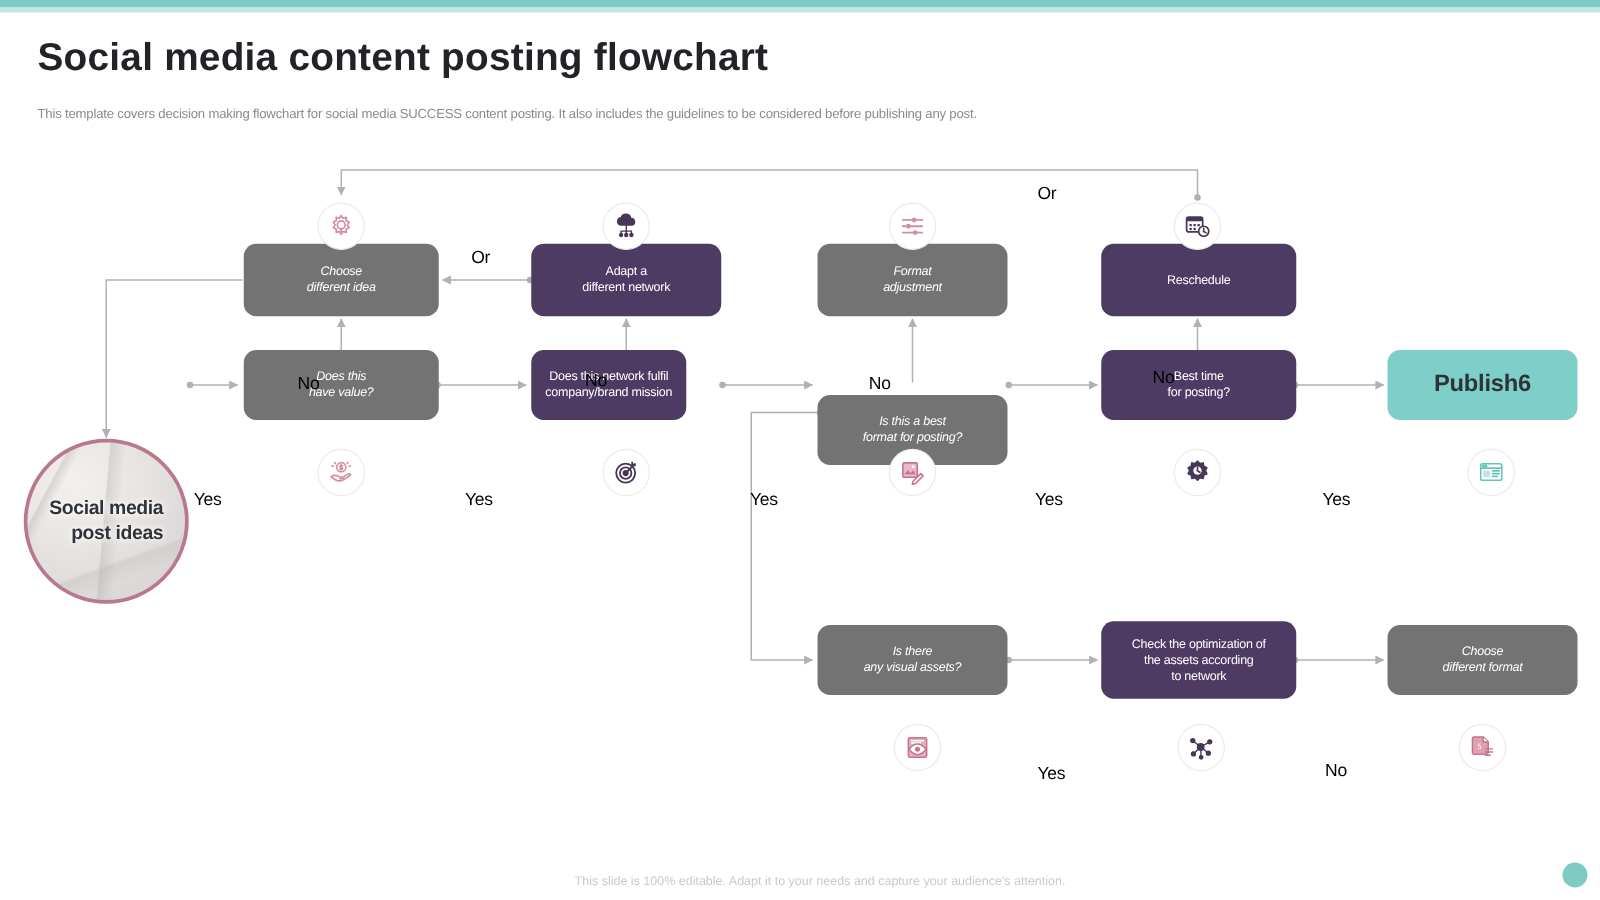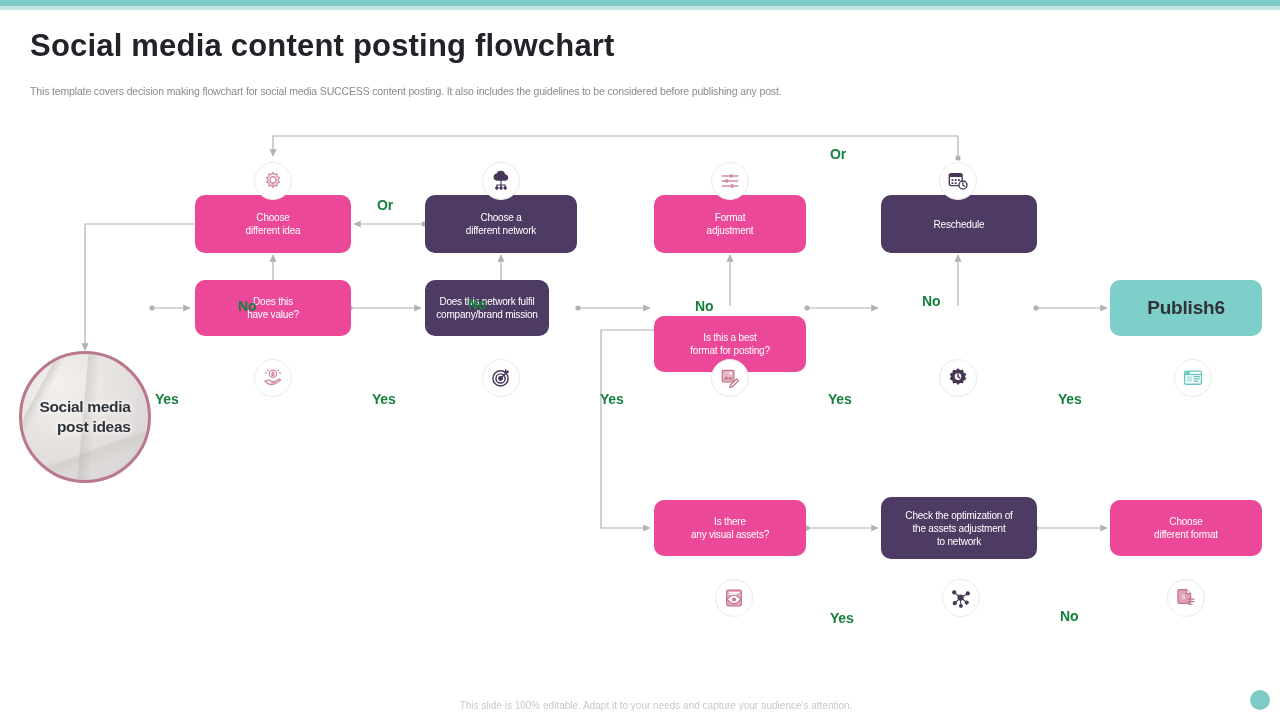--- a/index.html
+++ b/index.html
@@ -40,21 +40,21 @@
     position:absolute;
     border-radius:10px;
     display:flex;align-items:center;justify-content:center;
     text-align:center;
     color:#ffffff;
     font-size:10px;line-height:13px;
     letter-spacing:-.2px;
     box-sizing:border-box;
     padding:4px 8px;
   }
-  .node.pink{background:#ec4899;}
+  .node.pink{background:#737373;font-style:italic;}
   .node.purple{background:#4d3b63;}
   .node.teal{background:#7ecfc9;color:#2f3338;font-size:19px;font-weight:700;line-height:22px;}
 
   
   .startnode{
     position:absolute;
     width:132px;height:132px;border-radius:50%;
     border:3px solid #b9788c;
     background:
       radial-gradient(circle at 30% 25%, #f3f0ee 0%, #e8e4e1 40%, #dedada 70%, #d3cecb 100%);
@@ -86,24 +86,23 @@
     border:1px solid #eceaea;
     display:flex;align-items:center;justify-content:center;
     box-sizing:border-box;
     z-index:5;
   }
   .ibubble svg{display:block;}
 
   
   .elabel{
     position:absolute;
-    font-size:14px;color:#15803d;
+    font-size:14px;color:#000000;
     letter-spacing:-.2px;
     white-space:nowrap;
-    font-weight:bold;
   }
 </style>
 </head>
 <body>
 
 <div class="topbar"></div>
 <div class="topbar2"></div>
 
 <div class="page-title">Social media content posting flowchart</div>
 <div class="page-sub">This template covers decision making flowchart for social media SUCCESS content posting. It also includes the guidelines to be considered before publishing any post.</div>
@@ -172,21 +171,21 @@
   <div class="ibubble" style="left:254px;top:52px;">
     <svg width="22" height="22" viewBox="0 0 24 24" fill="none" stroke="#d38ea0" stroke-width="1.5">
       <path d="M12 2.6 13.6 5 16.4 4.3 16.3 7.2 18.9 8.4 17.3 10.8 18.9 13.2 16.3 14.4 16.4 17.3 13.6 16.6 12 19 10.4 16.6 7.6 17.3 7.7 14.4 5.1 13.2 6.7 10.8 5.1 8.4 7.7 7.2 7.6 4.3 10.4 5Z" stroke-linejoin="round"></path>
       <circle cx="12" cy="10.8" r="3.4"></circle>
       <path d="M10.8 14.6h2.4M11 16.2h2"></path>
     </svg>
   </div>
 
   <div class="node purple" style="left:425px;top:85px;width:152px;height:58px;">
     <div>
-      <span>Choose a</span><br>
+      <span>Adapt a</span><br>
       <span>different network</span>
     </div>
   </div>
   <div class="ibubble" style="left:482px;top:52px;">
     <svg width="22" height="22" viewBox="0 0 24 24" fill="#463757" stroke="#463757" stroke-width="1.2">
       <path d="M7 11a3.3 3.3 0 0 1 .5-6.5A4.4 4.4 0 0 1 16 5.2 3 3 0 0 1 17.3 11Z"></path>
       <path d="M12 11v4M7.5 18.5v-2.2h9v2.2M12 15.2v3.3" fill="none" stroke-linecap="round"></path>
       <circle cx="7.5" cy="19.6" r="1.3"></circle>
         <circle cx="12" cy="19.6" r="1.3"></circle>
         <circle cx="16.5" cy="19.6" r="1.3"></circle>
@@ -265,20 +264,26 @@
   </div>
   <div class="ibubble" style="left:711px;top:249px;">
     <svg width="22" height="22" viewBox="0 0 24 24" fill="none" stroke="#c4748c" stroke-width="1.4">
       <rect x="3.6" y="3.6" width="12.6" height="12.6" rx="1.2" fill="#e6b9c4" stroke="#c4748c"></rect>
       <path d="M5 13.5l3-3.4 2.4 2.6 2.2-2.6 2.2 3.4z" fill="#c4748c" stroke="none"></path>
       <circle cx="12.6" cy="6.9" r="1.3" fill="#fff" stroke="none"></circle>
       <path d="M12.6 19.6l6.6-6.6 2 2-6.6 6.6-2.7.7z" fill="#fff" stroke="#c4748c" stroke-linejoin="round"></path>
     </svg>
   </div>
 
+  <div class="node purple" style="left:881px;top:170px;width:156px;height:56px;">
+    <div>
+      <span>Best time</span><br>
+      <span>for posting?</span>
+    </div>
+  </div>
   <div class="ibubble" style="left:939px;top:249px;">
     <svg width="22" height="22" viewBox="0 0 24 24" fill="none" stroke="#463757" stroke-width="1.5">
       <path d="M12 2.2 14 4.3l2.9-.6.5 2.9 2.7 1.2-1.3 2.6 1.3 2.6-2.7 1.2-.5 2.9-2.9-.6-2 2.1-2-2.1-2.9.6-.5-2.9-2.7-1.2 1.3-2.6-1.3-2.6 2.7-1.2.5-2.9 2.9.6Z" stroke-linejoin="round" fill="#463757"></path>
       <circle cx="12" cy="10.4" r="4.4" fill="#fff" stroke="#463757"></circle>
       <path d="M12 7.6v2.9l2 1.3" stroke-linecap="round"></path>
     </svg>
   </div>
 
   <div class="node teal" style="left:1110px;top:170px;width:152px;height:56px;">
     <div>Publish6</div>
@@ -305,21 +310,21 @@
       <rect x="4" y="3.4" width="16" height="17.2" rx="1.4" fill="#e3aebb" stroke="#c4748c"></rect>
       <path d="M6.4 6.1h11.2M6.4 8.1h8.6" stroke="#fff"></path>
       <path d="M4.6 13.6c2.6-3.3 5.1-4.6 7.4-4.6s4.8 1.3 7.4 4.6c-2.6 3.3-5.1 4.6-7.4 4.6s-4.8-1.3-7.4-4.6Z" fill="#fff" stroke="#c4748c"></path>
       <circle cx="12" cy="13.6" r="2.2" fill="#c4748c" stroke="none"></circle>
     </svg>
   </div>
 
   <div class="node purple" style="left:881px;top:387px;width:156px;height:62px;">
     <div>
       <span>Check the optimization  of</span><br>
-      <span>the assets  adjustment</span><br>
+      <span>the assets  according</span><br>
       <span>to network</span>
     </div>
   </div>
   <div class="ibubble" style="left:942px;top:469px;">
     <svg width="22" height="22" viewBox="0 0 24 24" fill="#463757" stroke="#463757" stroke-width="1.2">
       <path d="M11.5 11.5 5.2 6.6M11.5 11.5 18.6 7.6M11.5 11.5 6 16.8M11.5 11.5 17.4 16.2M11.5 11.5 11.8 19.6" stroke-linecap="round"></path>
       <circle cx="11.5" cy="11.5" r="2.8"></circle>
       <circle cx="4.6" cy="5.9" r="1.7"></circle>
         <circle cx="19.4" cy="7" r="1.7"></circle>
       <circle cx="5.2" cy="17.6" r="1.7"></circle>

